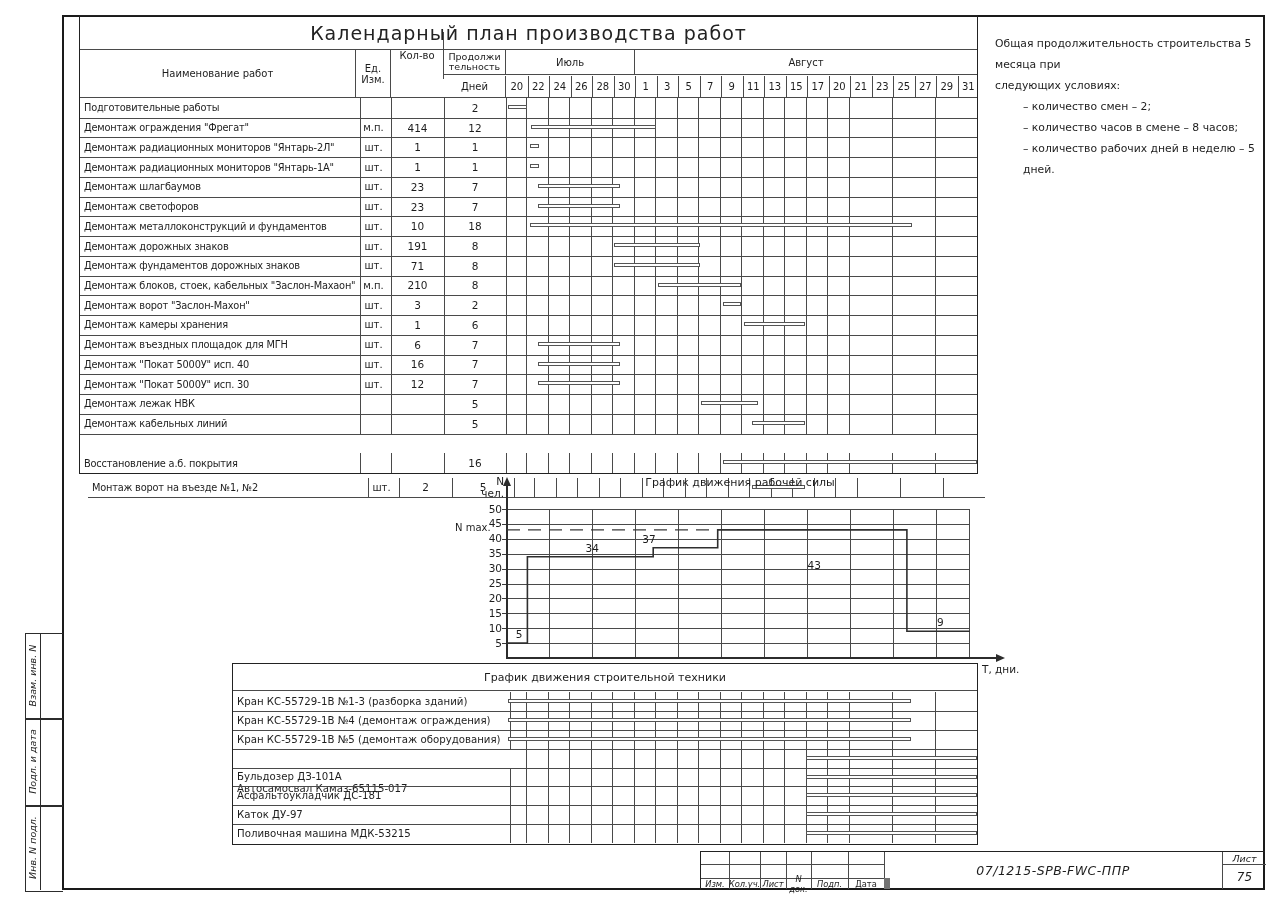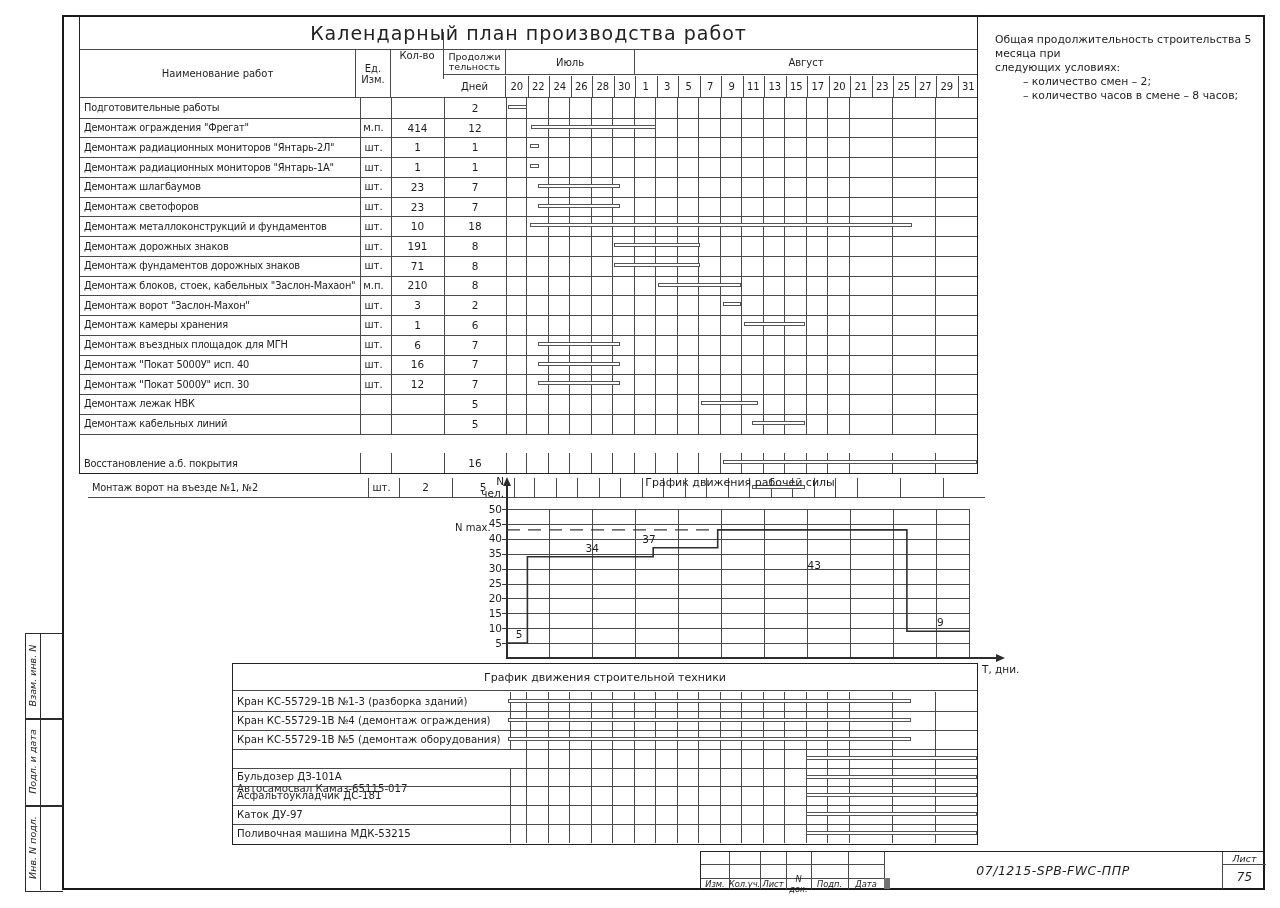--- a/index.html
+++ b/index.html
@@ -16,21 +16,21 @@
   .daygrid{background:repeating-linear-gradient(to right,transparent 0px,transparent 20.5px,#4a4a4a 20.5px,#4a4a4a 21.5px);}
   .bar{position:absolute;height:4px;background:#fff;border:1px solid #555;box-sizing:border-box;}
   .rowline{border-bottom:1px solid #4a4a4a;}
   .hdr{font-size:10px;}
   .small{font-size:10px;}
   .num{font-size:10.5px;}
   .rot{transform:rotate(-90deg);font-style:italic;font-size:9.5px;color:#222;
        display:flex;align-items:center;justify-content:center;}
   .tick{position:absolute;width:4px;height:1px;background:#3a3a3a;}
   .chartlbl{position:absolute;font-size:10.5px;}
-  .dash-note{line-height:14px;}
+  .dash-note{line-height:21px;}
 </style>
 </head>
 <body>
 
 <div id="page">
 
   <div class="abs frame" style="left:62px;top:15px;width:1203px;height:875px;"></div>
 
   <div class="abs" style="left:79px;top:15px;width:899px;height:459px;border:1.5px solid #222;">
 
@@ -259,20 +259,21 @@
           </div>
         </div>
       </div>
   </div>
 
   <div class="abs dash-note" style="left:995px;top:33px;width:262px;font-size:10.8px;" id="note-block">
       <div style="">Общая продолжительность строительства 5 месяца при</div>
       <div style="">следующих условиях:</div>
       <div style="padding-left:28px;">– количество смен – 2;</div>
       <div style="padding-left:28px;">– количество часов в смене – 8 часов;</div>
+      <div style="padding-left:28px;">– количество рабочих дней в неделю – 5 дней.</div>
     </div>
 
   <div class="abs ctr" style="left:560px;top:475px;width:360px;height:14px;font-size:11px;">
       <span>График движения рабочей силы</span>
     </div>
 
   <div class="abs" style="left:468px;top:475px;width:36px;text-align:right;font-size:10.5px;line-height:12px;"><span>N</span><br><span>чел.</span></div>
 
   <div class="abs" style="left:455px;top:522px;width:44px;font-size:10px;"><span>N max.</span></div>
 
@@ -401,21 +402,21 @@
         <div class="ctr" style="position:absolute;left:59px;top:12px;width:26px;height:14px;border-right:1px solid #4a4a4a;border-bottom:1px solid #4a4a4a;font-style:italic;font-size:8.3px;"></div>
         <div class="ctr" style="position:absolute;left:59px;top:26px;width:26px;height:11px;border-right:1px solid #4a4a4a;font-style:italic;font-size:8.3px;">Лист</div>
         <div class="ctr" style="position:absolute;left:85px;top:0px;width:25px;height:12px;border-right:1px solid #4a4a4a;border-bottom:1px solid #4a4a4a;font-style:italic;font-size:8.3px;"></div>
         <div class="ctr" style="position:absolute;left:85px;top:12px;width:25px;height:14px;border-right:1px solid #4a4a4a;border-bottom:1px solid #4a4a4a;font-style:italic;font-size:8.3px;"></div>
         <div class="ctr" style="position:absolute;left:85px;top:26px;width:25px;height:11px;border-right:1px solid #4a4a4a;font-style:italic;font-size:8.3px;">N док.</div>
         <div class="ctr" style="position:absolute;left:110px;top:0px;width:37px;height:12px;border-right:1px solid #4a4a4a;border-bottom:1px solid #4a4a4a;font-style:italic;font-size:8.3px;"></div>
         <div class="ctr" style="position:absolute;left:110px;top:12px;width:37px;height:14px;border-right:1px solid #4a4a4a;border-bottom:1px solid #4a4a4a;font-style:italic;font-size:8.3px;"></div>
         <div class="ctr" style="position:absolute;left:110px;top:26px;width:37px;height:11px;border-right:1px solid #4a4a4a;font-style:italic;font-size:8.3px;">Подп.</div>
         <div class="ctr" style="position:absolute;left:147px;top:0px;width:36px;height:12px;border-right:1px solid #4a4a4a;border-bottom:1px solid #4a4a4a;font-style:italic;font-size:8.3px;"></div>
         <div class="ctr" style="position:absolute;left:147px;top:12px;width:36px;height:14px;border-right:1px solid #4a4a4a;border-bottom:1px solid #4a4a4a;font-style:italic;font-size:8.3px;"></div>
-        <div class="ctr" style="position:absolute;left:147px;top:26px;width:36px;height:11px;border-right:6px solid #737373;font-style:italic;font-size:8.3px;">Дата</div>
+        <div class="ctr" style="position:absolute;left:147px;top:26px;width:36px;height:11px;border-right:6px solid #737373;font-size:8.3px;">Дата</div>
       </div>
     <div class="abs ctr" style="left:183px;top:0;width:339px;height:37px;border-right:1px solid #4a4a4a;
                 font-style:italic;font-size:12.5px;letter-spacing:.5px;">
         <span>07/1215-SPB-FWC-ППР</span>
       </div>
     <div class="abs ctr" style="left:522px;top:0;width:43px;height:13px;border-bottom:1px solid #4a4a4a;font-style:italic;font-size:9.5px;">
         <span>Лист</span>
       </div>
     <div class="abs ctr" style="left:522px;top:13px;width:43px;height:24px;font-style:italic;font-size:12px;">
         <span>75</span>

